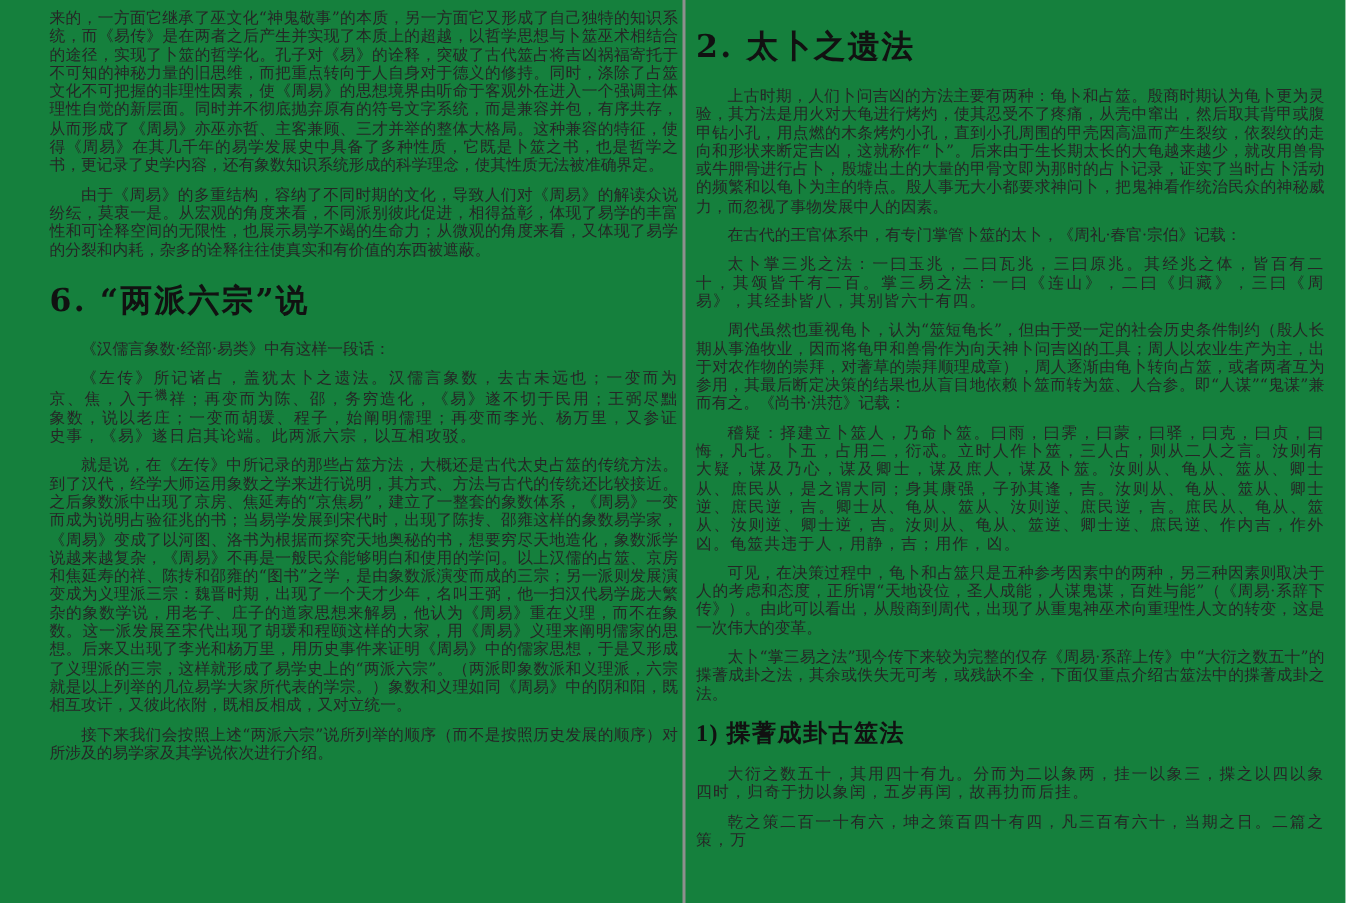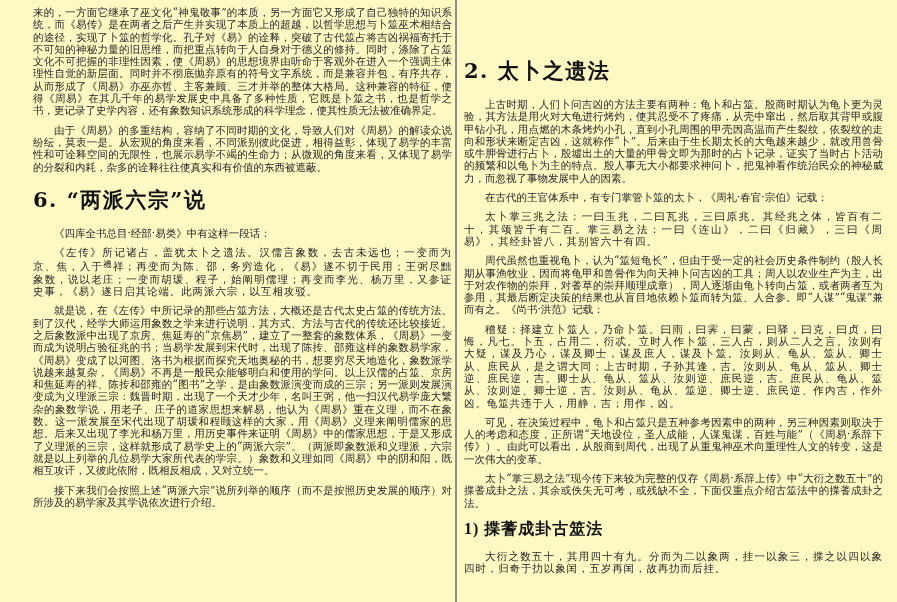--- a/index.html
+++ b/index.html
@@ -1,38 +1,38 @@
 <!DOCTYPE html>
 <html><head>
 <meta charset="utf-8">
 <style>
   html, body { margin: 0; padding: 0; background: #ffffff; }
   .page {
     position: relative;
     width: 897px;
     height: 602px;
-    background: #fef9c3;
+    background: #15803d;
     overflow: hidden;
     font-family: "DejaVu Serif", "Liberation Serif", serif;
     color: #262626;
   }
   .gutter {
     position: absolute;
     left: 455px;
     top: 0;
     width: 2px;
     height: 602px;
     background: #8f8f8f;
   }
   .col {
     position: absolute;
     text-align: justify;
   }
   .col-left  { left: 33px;  top: 6px; width: 419px; }
-  .col-right { left: 464px; top: 0px; width: 419px; margin-top: 40px; }
+  .col-right { left: 464px; top: 0px; width: 419px; }
   p.body {
     font-size: 10.5px;
     line-height: 12.3px;
     margin: 0 0 7px 0;
   }
   p.indent { text-indent: 21px; }
   p.quote {
     font-size: 10.5px;
     line-height: 12.3px;
     margin: 0 0 7px 0;
@@ -66,39 +66,40 @@
 <body>
 
 <div class="page">
 
   <div class="col col-left">
     <p class="body">来的，一方面它继承了巫文化“神鬼敬事”的本质，另一方面它又形成了自己独特的知识系统，而《易传》是在两者之后产生并实现了本质上的超越，以哲学思想与卜筮巫术相结合的途径，实现了卜筮的哲学化。孔子对《易》的诠释，突破了古代筮占将吉凶祸福寄托于不可知的神秘力量的旧思维，而把重点转向于人自身对于德义的修持。同时，涤除了占筮文化不可把握的非理性因素，使《周易》的思想境界由听命于客观外在进入一个强调主体理性自觉的新层面。同时并不彻底抛弃原有的符号文字系统，而是兼容并包，有序共存，从而形成了《周易》亦巫亦哲、主客兼顾、三才并举的整体大格局。这种兼容的特征，使得《周易》在其几千年的易学发展史中具备了多种性质，它既是卜筮之书，也是哲学之书，更记录了史学内容，还有象数知识系统形成的科学理念，使其性质无法被准确界定。</p>
     <p class="body indent">由于《周易》的多重结构，容纳了不同时期的文化，导致人们对《周易》的解读众说纷纭，莫衷一是。从宏观的角度来看，不同派别彼此促进，相得益彰，体现了易学的丰富性和可诠释空间的无限性，也展示易学不竭的生命力；从微观的角度来看，又体现了易学的分裂和内耗，杂多的诠释往往使真实和有价值的东西被遮蔽。</p>
 
     <h1 class="section">6. “两派六宗”说</h1>
 
-    <p class="body indent">《四库全书总目·经部·易类》中有这样一段话：</p>
+    <p class="body indent">《汉儒言象数·经部·易类》中有这样一段话：</p>
 
     <p class="quote"><span>《左传》所记诸占，盖犹太卜之遗法。汉儒言象数，去古未远也；一变而为京、焦，入于</span><span class="raised">禨</span><span>祥；再变而为陈、邵，务穷造化，《易》遂不切于民用；王弼尽黜象数，说以老庄；一变而胡瑗、程子，始阐明儒理；再变而李光、杨万里，又参证史事，《易》遂日启其论端。此两派六宗，以互相攻驳。</span></p>
 
     <p class="body indent">就是说，在《左传》中所记录的那些占筮方法，大概还是古代太史占筮的传统方法。到了汉代，经学大师运用象数之学来进行说明，其方式、方法与古代的传统还比较接近。之后象数派中出现了京房、焦延寿的“京焦易”，建立了一整套的象数体系，《周易》一变而成为说明占验征兆的书；当易学发展到宋代时，出现了陈抟、邵雍这样的象数易学家，《周易》变成了以河图、洛书为根据而探究天地奥秘的书，想要穷尽天地造化，象数派学说越来越复杂，《周易》不再是一般民众能够明白和使用的学问。以上汉儒的占筮、京房和焦延寿的祥、陈抟和邵雍的“图书”之学，是由象数派演变而成的三宗；另一派则发展演变成为义理派三宗：魏晋时期，出现了一个天才少年，名叫王弼，他一扫汉代易学庞大繁杂的象数学说，用老子、庄子的道家思想来解易，他认为《周易》重在义理，而不在象数。这一派发展至宋代出现了胡瑗和程颐这样的大家，用《周易》义理来阐明儒家的思想。后来又出现了李光和杨万里，用历史事件来证明《周易》中的儒家思想，于是又形成了义理派的三宗，这样就形成了易学史上的“两派六宗”。（两派即象数派和义理派，六宗就是以上列举的几位易学大家所代表的学宗。）象数和义理如同《周易》中的阴和阳，既相互攻讦，又彼此依附，既相反相成，又对立统一。</p>
     <p class="body indent">接下来我们会按照上述“两派六宗”说所列举的顺序（而不是按照历史发展的顺序）对所涉及的易学家及其学说依次进行介绍。</p>
   </div>
 
   <div class="gutter"></div>
 
   <div class="col col-right">
     <h1 class="section">2. 太卜之遗法</h1>
 
     <p class="body indent">上古时期，人们卜问吉凶的方法主要有两种：龟卜和占筮。殷商时期认为龟卜更为灵验，其方法是用火对大龟进行烤灼，使其忍受不了疼痛，从壳中窜出，然后取其背甲或腹甲钻小孔，用点燃的木条烤灼小孔，直到小孔周围的甲壳因高温而产生裂纹，依裂纹的走向和形状来断定吉凶，这就称作“卜”。后来由于生长期太长的大龟越来越少，就改用兽骨或牛胛骨进行占卜，殷墟出土的大量的甲骨文即为那时的占卜记录，证实了当时占卜活动的频繁和以龟卜为主的特点。殷人事无大小都要求神问卜，把鬼神看作统治民众的神秘威力，而忽视了事物发展中人的因素。</p>
     <p class="body indent">在古代的王官体系中，有专门掌管卜筮的太卜，《周礼·春官·宗伯》记载：</p>
     <p class="quote">太卜掌三兆之法：一曰玉兆，二曰瓦兆，三曰原兆。其经兆之体，皆百有二十，其颂皆千有二百。掌三易之法：一曰《连山》，二曰《归藏》，三曰《周易》，其经卦皆八，其别皆六十有四。</p>
     <p class="body indent">周代虽然也重视龟卜，认为“筮短龟长”，但由于受一定的社会历史条件制约（殷人长期从事渔牧业，因而将龟甲和兽骨作为向天神卜问吉凶的工具；周人以农业生产为主，出于对农作物的崇拜，对蓍草的崇拜顺理成章），周人逐渐由龟卜转向占筮，或者两者互为参用，其最后断定决策的结果也从盲目地依赖卜筮而转为筮、人合参。即“人谋”“鬼谋”兼而有之。《尚书·洪范》记载：</p>
-    <p class="quote">稽疑：择建立卜筮人，乃命卜筮。曰雨，曰霁，曰蒙，曰驿，曰克，曰贞，曰悔，凡七。卜五，占用二，衍忒。立时人作卜筮，三人占，则从二人之言。汝则有大疑，谋及乃心，谋及卿士，谋及庶人，谋及卜筮。汝则从、龟从、筮从、卿士从、庶民从，是之谓大同；上古时期，子孙其逢，吉。汝则从、龟从、筮从、卿士逆、庶民逆，吉。卿士从、龟从、筮从、汝则逆、庶民逆，吉。庶民从、龟从、筮从、汝则逆、卿士逆，吉。汝则从、龟从、筮逆、卿士逆、庶民逆、作内吉，作外凶。龟筮共违于人，用静，吉；用作，凶。</p>
+    <p class="quote">稽疑：择建立卜筮人，乃命卜筮。曰雨，曰霁，曰蒙，曰驿，曰克，曰贞，曰悔，凡七。卜五，占用二，衍忒。立时人作卜筮，三人占，则从二人之言。汝则有大疑，谋及乃心，谋及卿士，谋及庶人，谋及卜筮。汝则从、龟从、筮从、卿士从、庶民从，是之谓大同；身其康强，子孙其逢，吉。汝则从、龟从、筮从、卿士逆、庶民逆，吉。卿士从、龟从、筮从、汝则逆、庶民逆，吉。庶民从、龟从、筮从、汝则逆、卿士逆，吉。汝则从、龟从、筮逆、卿士逆、庶民逆、作内吉，作外凶。龟筮共违于人，用静，吉；用作，凶。</p>
     <p class="body indent">可见，在决策过程中，龟卜和占筮只是五种参考因素中的两种，另三种因素则取决于人的考虑和态度，正所谓“天地设位，圣人成能，人谋鬼谋，百姓与能”（《周易·系辞下传》）。由此可以看出，从殷商到周代，出现了从重鬼神巫术向重理性人文的转变，这是一次伟大的变革。</p>
     <p class="body indent">太卜“掌三易之法”现今传下来较为完整的仅存《周易·系辞上传》中“大衍之数五十”的揲蓍成卦之法，其余或佚失无可考，或残缺不全，下面仅重点介绍古筮法中的揲蓍成卦之法。</p>
 
     <h2 class="sub">1) 揲蓍成卦古筮法</h2>
 
     <p class="quote">大衍之数五十，其用四十有九。分而为二以象两，挂一以象三，揲之以四以象四时，归奇于扐以象闰，五岁再闰，故再扐而后挂。</p>
+    <p class="quote">乾之策二百一十有六，坤之策百四十有四，凡三百有六十，当期之日。二篇之策，万</p>
   </div>
 
 </div>
 
 </body></html>

